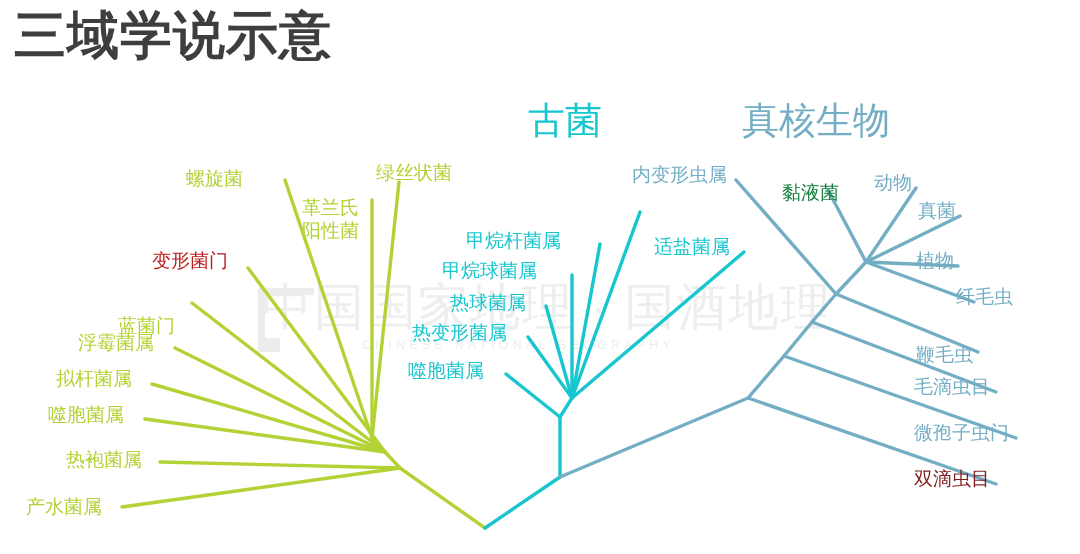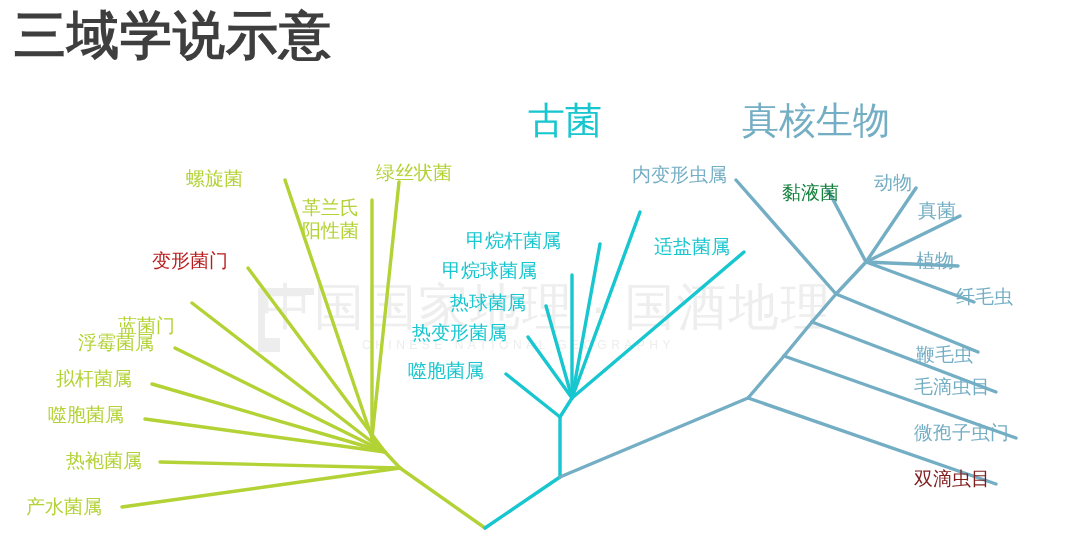--- a/index.html
+++ b/index.html
@@ -156,21 +156,21 @@
   <div class="lbl two-line" style="left:302px; top:196px; color:#b3d235;">
     <div>革兰氏</div>
     <div>阳性菌</div>
   </div>
   <div class="lbl" style="left:352px; top:162px; color:#b3d235;margin-left:24px;">绿丝状菌</div>
   <div class="lbl" style="left:152px; top:250px; color:#b91c1c;">变形菌门</div>
   <div class="lbl" style="left:118px; top:286px; color:#b3d235;margin-top:29px;">蓝菌门</div>
   <div class="lbl" style="left:78px; top:332px; color:#b3d235;">浮霉菌属</div>
   <div class="lbl" style="left:56px; top:368px; color:#b3d235;">拟杆菌属</div>
   <div class="lbl" style="left:48px; top:404px; color:#b3d235;">噬胞菌属</div>
-  <div class="lbl" style="left:66px; top:450px; color:#b3d235;">热袍菌属</div>
+  <div class="lbl" style="left:66px; top:450px; color:#b3d235;font-family:Liberation Mono, monospace;">热袍菌属</div>
   <div class="lbl" style="left:26px; top:496px; color:#b3d235;">产水菌属</div>
 
   <div class="lbl" style="left:466px; top:230px; color:#17c6cf;">甲烷杆菌属</div>
   <div class="lbl" style="left:442px; top:260px; color:#17c6cf;">甲烷球菌属</div>
   <div class="lbl" style="left:450px; top:292px; color:#17c6cf;">热球菌属</div>
   <div class="lbl" style="left:412px; top:322px; color:#17c6cf;">热变形菌属</div>
   <div class="lbl" style="left:408px; top:360px; color:#17c6cf;">噬胞菌属</div>
   <div class="lbl" style="left:654px; top:236px; color:#17c6cf;">适盐菌属</div>
 
   <div class="lbl" style="left:632px; top:164px; color:#74aec4;">内变形虫属</div>

